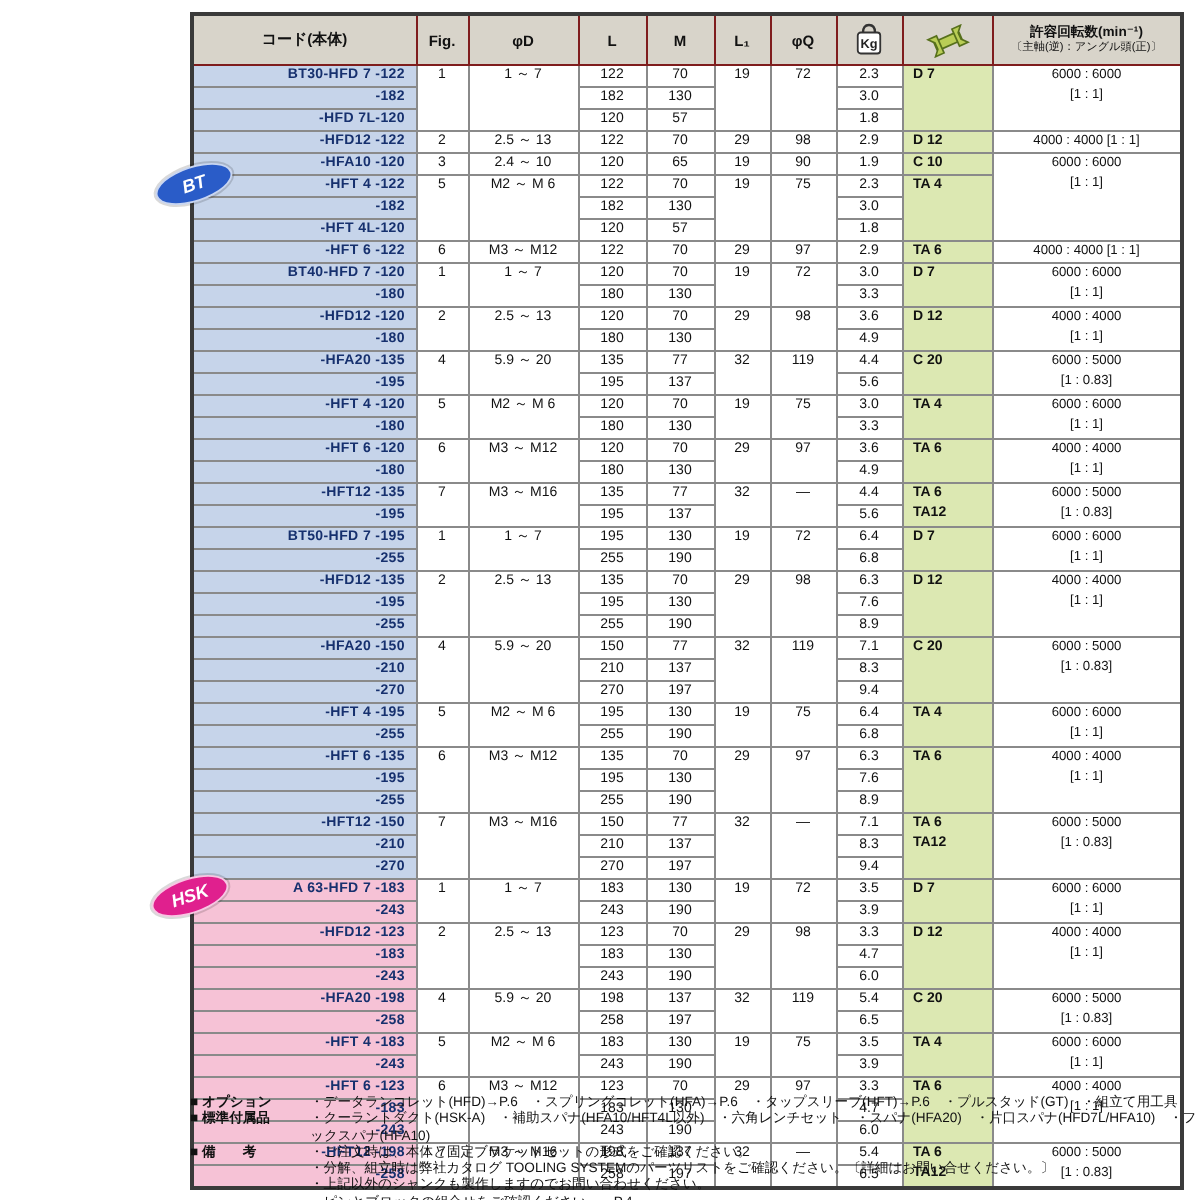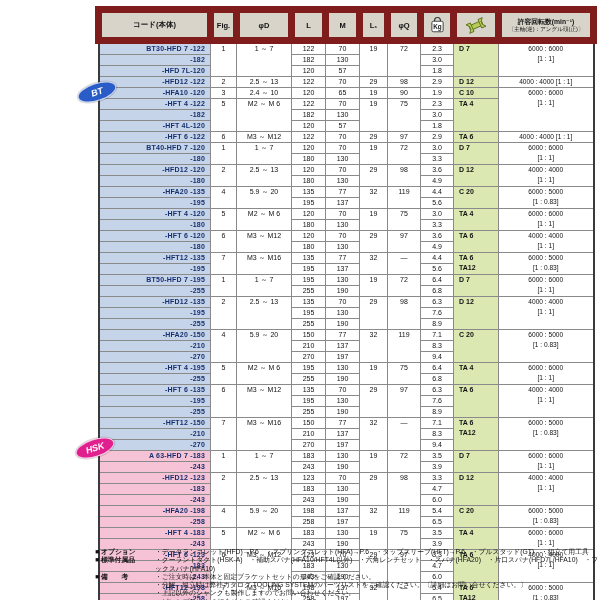--- a/index.html
+++ b/index.html
@@ -4,21 +4,21 @@
 <style>
   html,body{margin:0;padding:0;}
   body{
     width:600px;height:600px;position:relative;background:#ffffff;
     font-family:"Liberation Sans","DejaVu Sans",sans-serif;color:#111;
     overflow:hidden;
   }
   .table-wrap{position:absolute;left:95px;top:6px;}
   table{border-collapse:collapse;table-layout:fixed;width:495px;border:2px solid #3a3a3a;background:#fff;}
   th{
-    background:#d8d4ca;border:7px solid #7f1d1d;font-size:7.5px;font-weight:bold;
+    background:#d8d4ca;border:1px solid #7f1d1d;font-size:7.5px;font-weight:bold;
     height:24px;padding:0 1px;text-align:center;vertical-align:middle;color:#111;margin-top:32px;
   }
   td{
     border:1px solid #8a8a8a;height:10px;font-size:7px;line-height:10px;padding:0 1px;
     text-align:center;vertical-align:top;white-space:pre-line;background:#fff;color:#111;
   }
   td.c0{text-align:right;padding-right:5px;font-weight:bold;color:#16306e;letter-spacing:.2px;}
   tr.bt td.c0{background:#c6d4ea;}
   tr.hsk td.c0{background:#f6c2d6;}
   td.c8{background:#dce8b2;text-align:left;padding-left:5px;font-weight:bold;}

